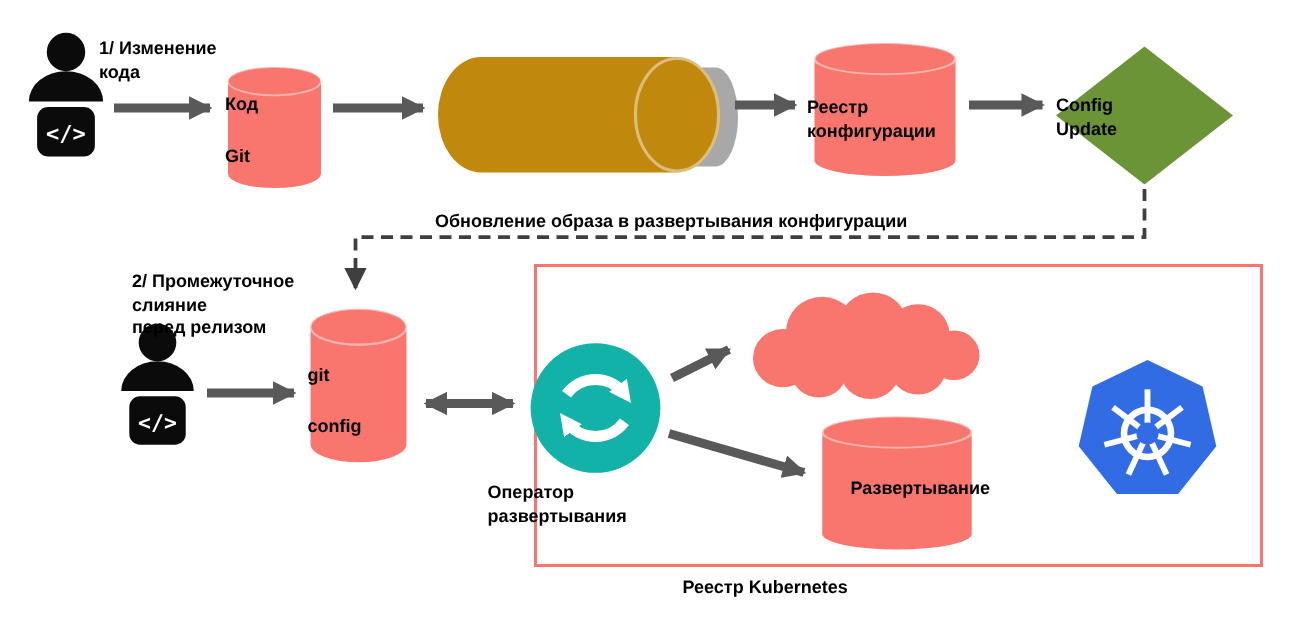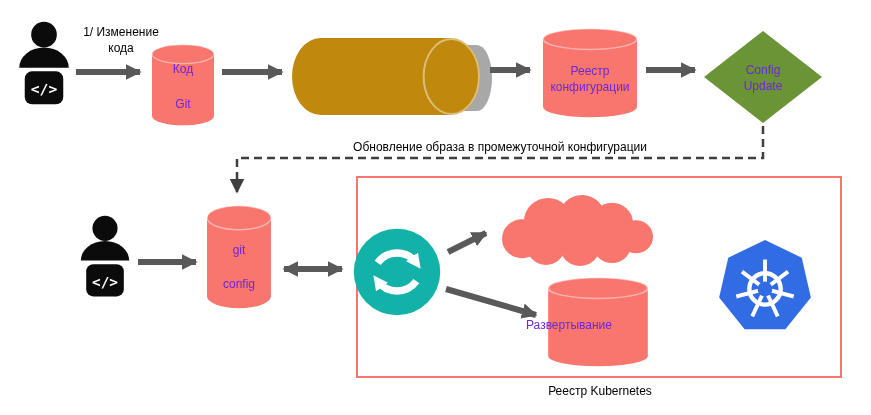--- a/index.html
+++ b/index.html
@@ -1,21 +1,21 @@
 <!DOCTYPE html>
 <html><head>
 <meta charset="utf-8">
 <title>Diagram</title>
 <style>
   * { margin:0; padding:0; box-sizing:border-box; }
   body { font-family:"Liberation Sans", sans-serif; background:#ffffff; }
   #canvas { position:relative; width:871px; height:415px; background:#fff; overflow:hidden; }
   .abs { position:absolute; }
-  .label { position:absolute; white-space:pre-line; font-weight:normal; font-size:12px; line-height:1.3; color:#000; text-align:center; }
-  .wlabel { color:#6d28d9; }
+  .label { position:absolute; white-space:pre-line; font-weight:bold; font-size:12px; line-height:1.3; color:#000; text-align:left; }
+  .wlabel { color:#000000; }
   .cluster-box { left:356px; top:176px; width:486px; height:202px; border:2px solid #f8766d; background:transparent; }
   .ci-shadow { left:462px; top:45px; width:30px; height:66px; background:#a8a8a8; border-radius:0 50% 50% 0 / 0 50% 50% 0; }
   #connectors { left:0; top:0; }
   .solid { stroke:#595959; stroke-width:6; fill:none; }
   .dashed { stroke:#3f3f3f; stroke-width:2.5; fill:none; stroke-dasharray:8 5; }
 </style>
 </head>
 <body>
 
 <div id="canvas">
@@ -128,19 +128,24 @@
   </svg>
 
   <div class="label" style="left:66px;top:25px;width:110px">1/ Изменение
 кода</div>
   <div class="label wlabel" style="left:150px;top:62px;width:66px">Код</div>
   <div class="label wlabel" style="left:150px;top:97px;width:66px">Git</div>
   <div class="label wlabel" style="left:538px;top:64px;width:104px">Реестр
 конфигурации</div>
   <div class="label wlabel" style="left:704px;top:63px;width:118px">Config
 Update</div>
-  <div class="label" style="left:290px;top:140px;width:420px">Обновление образа в промежуточной конфигурации</div>
+  <div class="label" style="left:290px;top:140px;width:420px">Обновление образа в развертывания конфигурации</div>
+  <div class="label" style="left:88px;top:180px;width:132px">2/ Промежуточное
+слияние
+перед релизом</div>
   <div class="label wlabel" style="left:205px;top:243px;width:68px">git</div>
   <div class="label wlabel" style="left:205px;top:277px;width:68px">config</div>
-  <div class="label wlabel" style="left:516px;top:318px;width:106px">Развертывание</div>
+  <div class="label" style="left:325px;top:321px;width:145px">Оператор
+развертывания</div>
+  <div class="label wlabel" style="left:567px;top:318px;width:106px">Развертывание</div>
   <div class="label" style="left:455px;top:384px;width:290px">Реестр Kubernetes</div>
 
 </div>
 
 </body></html>

